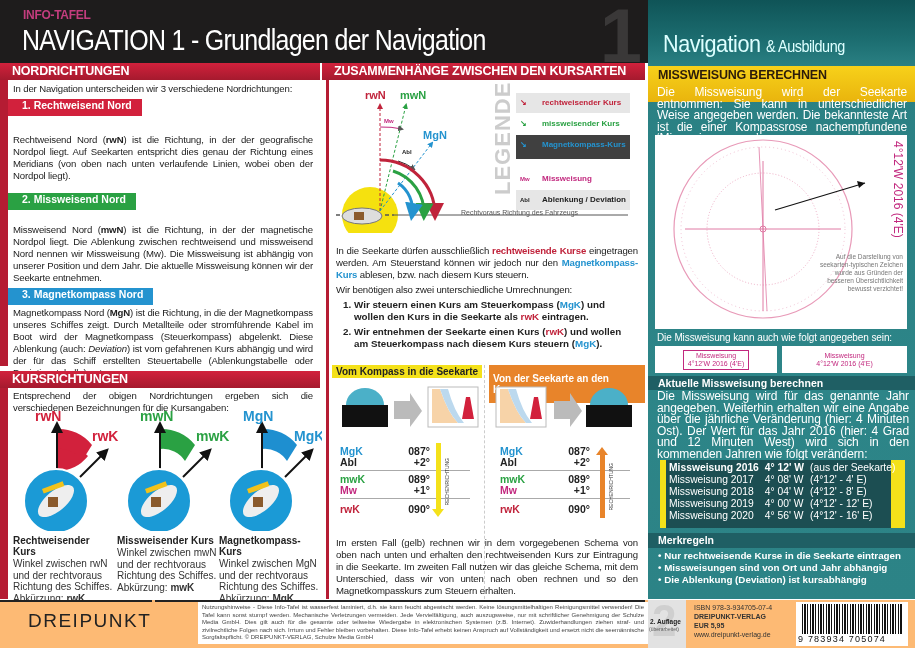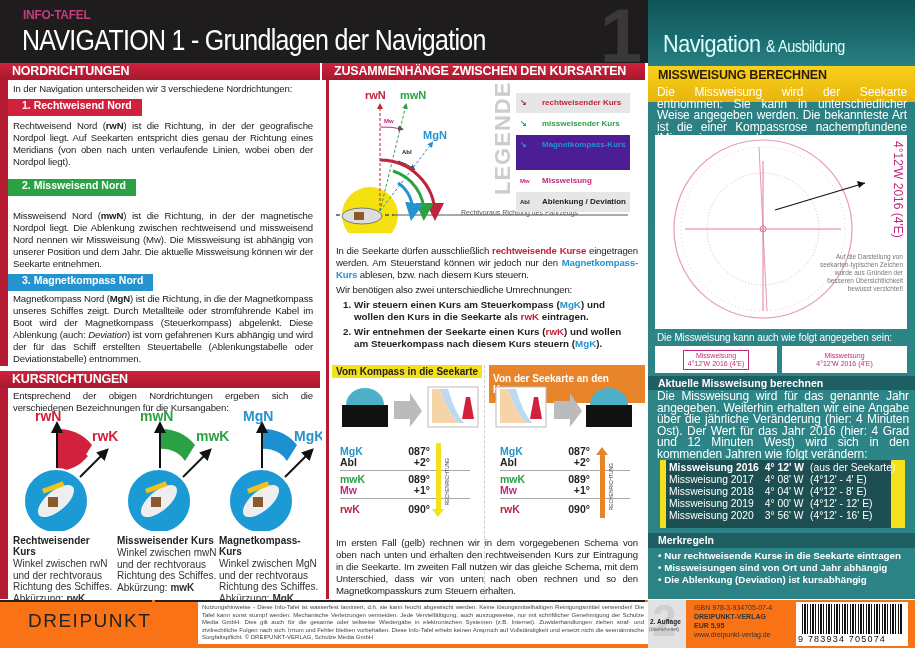--- a/index.html
+++ b/index.html
@@ -13,21 +13,21 @@
 .brand .t1 span{font-size:16px}
 .sech{height:17px;background:linear-gradient(180deg,#d2213c,#a51a2e);color:#fff;font-weight:bold;font-size:12.5px;padding-left:12px;line-height:17px;letter-spacing:-0.2px}
 .left{position:absolute;left:0;top:63px;width:320px;height:536px;background:#fff}
 .lbar{position:absolute;left:0;width:8px;background:#b51c33}
 .ptext{text-align:justify;line-height:12px;font-size:9.6px;letter-spacing:-0.15px}
 .subh{display:inline-block;height:17px;color:#fff;font-weight:bold;font-size:10.5px;line-height:13px;padding:0 10px 2px 14px;margin-left:0}
 .mid{position:absolute;left:322px;top:63px;width:323px;height:536px;background:#fff}
 .right{position:absolute;left:648px;top:66px;width:267px;height:533px;background:linear-gradient(180deg,#2a8083 0%,#2d8588 60%,#2c8386 100%)}
 .ytitle{height:36px;background:linear-gradient(180deg,#f7d11a,#e9b40d);color:#2c1c0a;font-weight:bold;font-size:12.5px;line-height:18px;padding-left:10px;letter-spacing:-0.2px}
 .wtxt{color:#fff;font-size:12px;line-height:11.5px;text-align:justify;letter-spacing:-0.1px}
-.footer{position:absolute;left:0;top:600px;width:915px;height:48px;background:#f97316}
+.footer{position:absolute;left:0;top:600px;width:915px;height:48px;background:#fdba74}
 .kurs-col{position:absolute;width:102px;top:0}
 .kurs-col .lbl{font-weight:bold;font-size:10px;margin-bottom:1px}
 .kurs-col .txt{font-size:10px;line-height:11.5px;color:#333}
 .mwtable td{font-size:10.3px;color:#fff;padding:0 3px;line-height:12px;white-space:nowrap}
 </style>
 </head>
 <body>
 
 <div class="hdr">
   <div class="kicker">INFO-TAFEL</div>
@@ -37,21 +37,21 @@
 <div class="brand">
   <div class="t1"><span style="font-size:24px">Navigation</span> <span>&amp; Ausbildung</span></div>
 </div>
 
 <div class="left">
   <div class="lbar" style="top:17px;height:286px"></div>
   <div class="sech">NORDRICHTUNGEN</div>
   <div style="position:absolute;left:13px;top:20px;width:300px">
     <div class="ptext">In der Navigation unterscheiden wir 3 verschiedene Nordrichtungen:</div>
     <div class="subh" style="background:#d2213c;margin-top:4px;margin-left:-5px">1. Rechtweisend Nord</div>
-    <div class="ptext" style="margin-top:4px"><span>Rechtweisend Nord (</span><b>rwN</b><span>) ist die Richtung, in der der geografische Nordpol liegt. Auf Seekarten entspricht dies genau der Richtung eines Meridians (von oben nach unten verlaufende Linien, wobei oben der Nordpol liegt).</span></div>
+    <div class="ptext" style="margin-top:18px"><span>Rechtweisend Nord (</span><b>rwN</b><span>) ist die Richtung, in der der geografische Nordpol liegt. Auf Seekarten entspricht dies genau der Richtung eines Meridians (von oben nach unten verlaufende Linien, wobei oben der Nordpol liegt).</span></div>
     <div class="subh" style="background:#2aa143;margin-top:11px;margin-left:-5px">2. Missweisend Nord</div>
     <div class="ptext" style="margin-top:14px"><span>Missweisend Nord (</span><b>mwN</b><span>) ist die Richtung, in der der magnetische Nordpol liegt. Die Ablenkung zwischen rechtweisend und missweisend Nord nennen wir Missweisung (Mw). Die Missweisung ist abhängig von unserer Position und dem Jahr. Die aktuelle Missweisung können wir der Seekarte entnehmen.</span></div>
     <div class="subh" style="background:#2493cf;margin-top:4px;margin-left:-5px">3. Magnetkompass Nord</div>
     <div class="ptext" style="margin-top:2px"><span>Magnetkompass Nord (</span><b>MgN</b><span>) ist die Richtung, in die der Magnetkompass unseres Schiffes zeigt. Durch Metallteile oder stromführende Kabel im Boot wird der Magnetkompass (Steuerkompass) abgelenkt. Diese Ablenkung (auch: </span><i>Deviation</i><span>) ist vom gefahrenen Kurs abhängig und wird der für das Schiff erstellten Steuertabelle (Ablenkungstabelle oder Deviationstabelle) entnommen.</span></div>
   </div>
 
   <div style="position:absolute;left:0;top:308px;width:320px">
     <div class="sech">KURSRICHTUNGEN</div>
   </div>
   <div class="lbar" style="top:325px;height:211px"></div>
@@ -159,21 +159,21 @@
   <div style="position:absolute;left:78px;top:26px;color:#2aa143;font-weight:bold;font-size:11px">mwN</div>
   <div style="position:absolute;left:101px;top:66px;color:#2493cf;font-weight:bold;font-size:11px">MgN</div>
   <div style="position:absolute;left:62px;top:55px;color:#c2287e;font-weight:bold;font-size:6px">Mw</div>
   <div style="position:absolute;left:80px;top:86px;color:#222;font-weight:bold;font-size:6px">Abl</div>
   <div style="position:absolute;left:139px;top:146px;color:#555;font-size:7px">Rechtvoraus Richtung des Fahrzeugs</div>
 
   <div style="position:absolute;left:168px;top:28px;width:20px;height:104px;color:#ccc;font-weight:bold;font-size:22px;writing-mode:vertical-rl;transform:rotate(180deg);text-align:center;letter-spacing:1px">LEGENDE</div>
   <div style="position:absolute;left:194px;top:30px;width:114px">
     <div style="height:20px;background:#e6e6e6;margin-bottom:1px;line-height:20px;font-size:8px;font-weight:bold;color:#c0233b;padding-left:4px"><span style="display:inline-block;width:22px">↘</span><span>rechtweisender Kurs</span></div>
     <div style="height:20px;margin-bottom:1px;line-height:20px;font-size:8px;font-weight:bold;color:#2aa143;padding-left:4px"><span style="display:inline-block;width:22px">↘</span><span>missweisender Kurs</span></div>
-    <div style="height:35px;background:#4c1d95;margin-bottom:1px;line-height:20px;font-size:8px;font-weight:bold;color:#2493cf;padding-left:4px"><span style="display:inline-block;width:22px">↘</span><span>Magnetkompass-Kurs</span></div>
+    <div style="height:24px;background:#404040;margin-bottom:10px;line-height:20px;font-size:8px;font-weight:bold;color:#2493cf;padding-left:4px"><span style="display:inline-block;width:22px">↘</span><span>Magnetkompass-Kurs</span></div>
     <div style="height:20px;margin-bottom:1px;line-height:20px;font-size:8px;font-weight:bold;color:#c2287e;padding-left:4px"><span style="display:inline-block;width:22px;font-size:6px">Mw</span><span>Missweisung</span></div>
     <div style="height:20px;background:#e6e6e6;line-height:20px;font-size:8px;font-weight:bold;color:#222;padding-left:4px"><span style="display:inline-block;width:22px;font-size:6px">Abl</span><span>Ablenkung / Deviation</span></div>
   </div>
 
   <div style="position:absolute;left:14px;top:182px;width:302px">
     <div class="ptext"><span>In die Seekarte dürfen ausschließlich </span><b style="color:#c0233b">rechtweisende Kurse</b><span> eingetragen werden. Am Steuerstand können wir jedoch nur den </span><b style="color:#2493cf">Magnetkompass-Kurs</b><span> ablesen, bzw. nach diesem Kurs steuern.</span></div>
     <div class="ptext" style="margin-top:3px">Wir benötigen also zwei unterschiedliche Umrechnungen:</div>
     <div style="display:flex;margin-top:3px;font-weight:bold;font-size:9.8px;line-height:12px">
       <span style="width:18px;padding-left:7px">1.</span>
       <span style="flex:1"><span>Wir steuern einen Kurs am Steuerkompass (</span><span style="color:#2493cf">MgK</span><span>) und wollen den Kurs in die Seekarte als </span><span style="color:#c0233b">rwK</span><span> eintragen.</span></span>
@@ -317,21 +317,21 @@
             <td>4° 04' W</td>
             <td>(4°12' - 8' E)</td>
           </tr>
       <tr>
             <td>Missweisung 2019</td>
             <td>4° 00' W</td>
             <td>(4°12' - 12' E)</td>
           </tr>
       <tr>
             <td>Missweisung 2020</td>
-            <td>3° 56' W</td>
+            <td>4° 56' W</td>
             <td>(4°12' - 16' E)</td>
           </tr>
     </tbody>
       </table>
   </div>
 
   <div style="position:absolute;left:0;top:467px;width:267px;height:15px;background:#1f5f64;color:#fff;font-weight:bold;font-size:10.5px;line-height:15px;padding-left:10px">Merkregeln</div>
   <div style="position:absolute;left:10px;top:484px;width:255px;color:#fff;font-weight:bold;font-size:9.8px;line-height:12px">
     <div>• <span>Nur rechtweisende Kurse in die Seekarte eintragen</span></div>
     <div>• <span>Missweisungen sind von Ort und Jahr abhängig</span></div>

